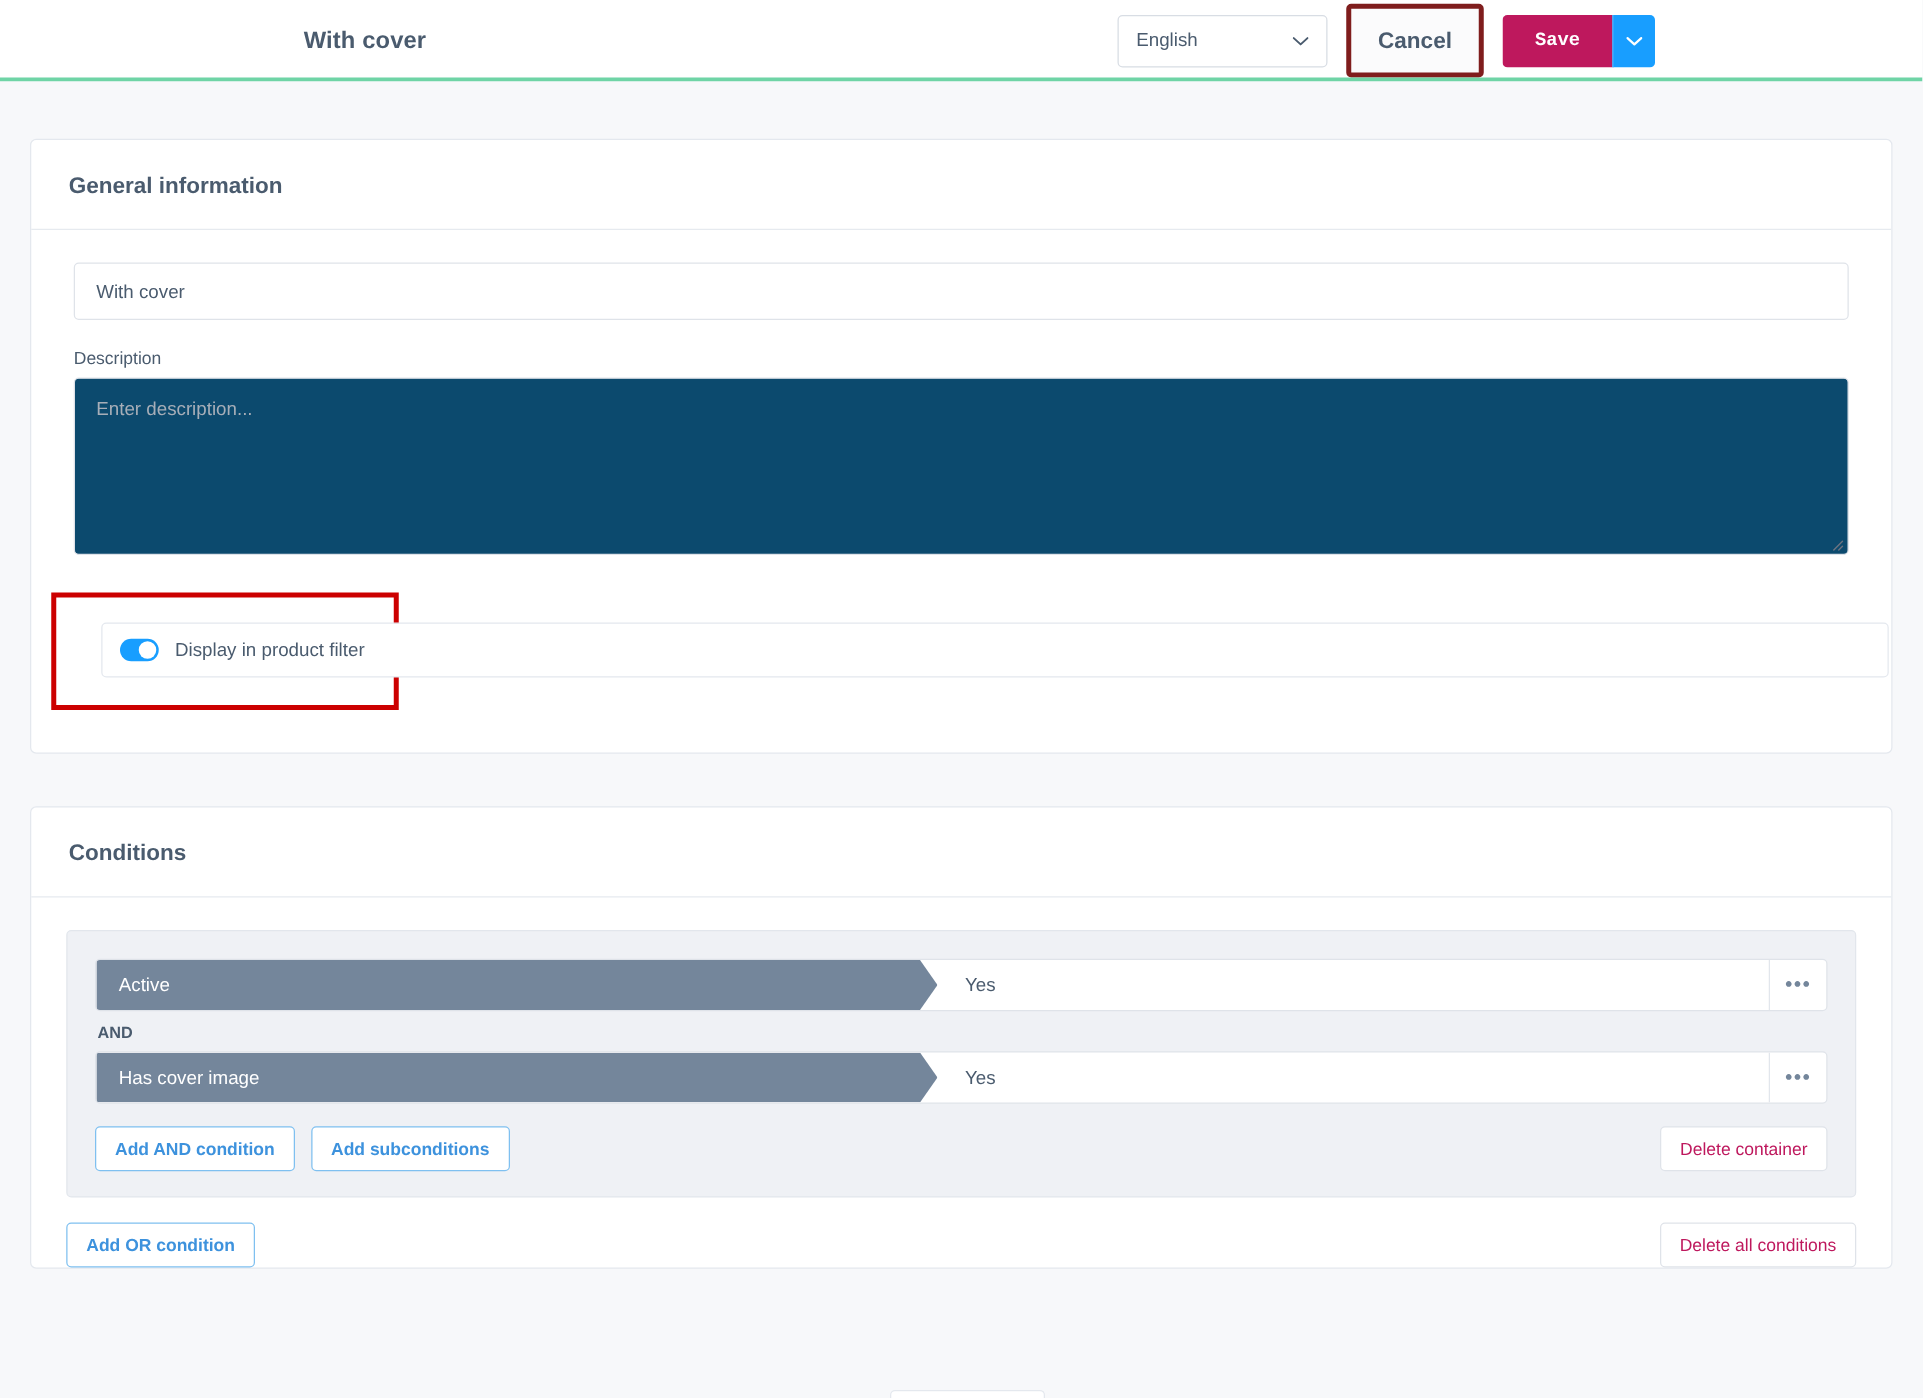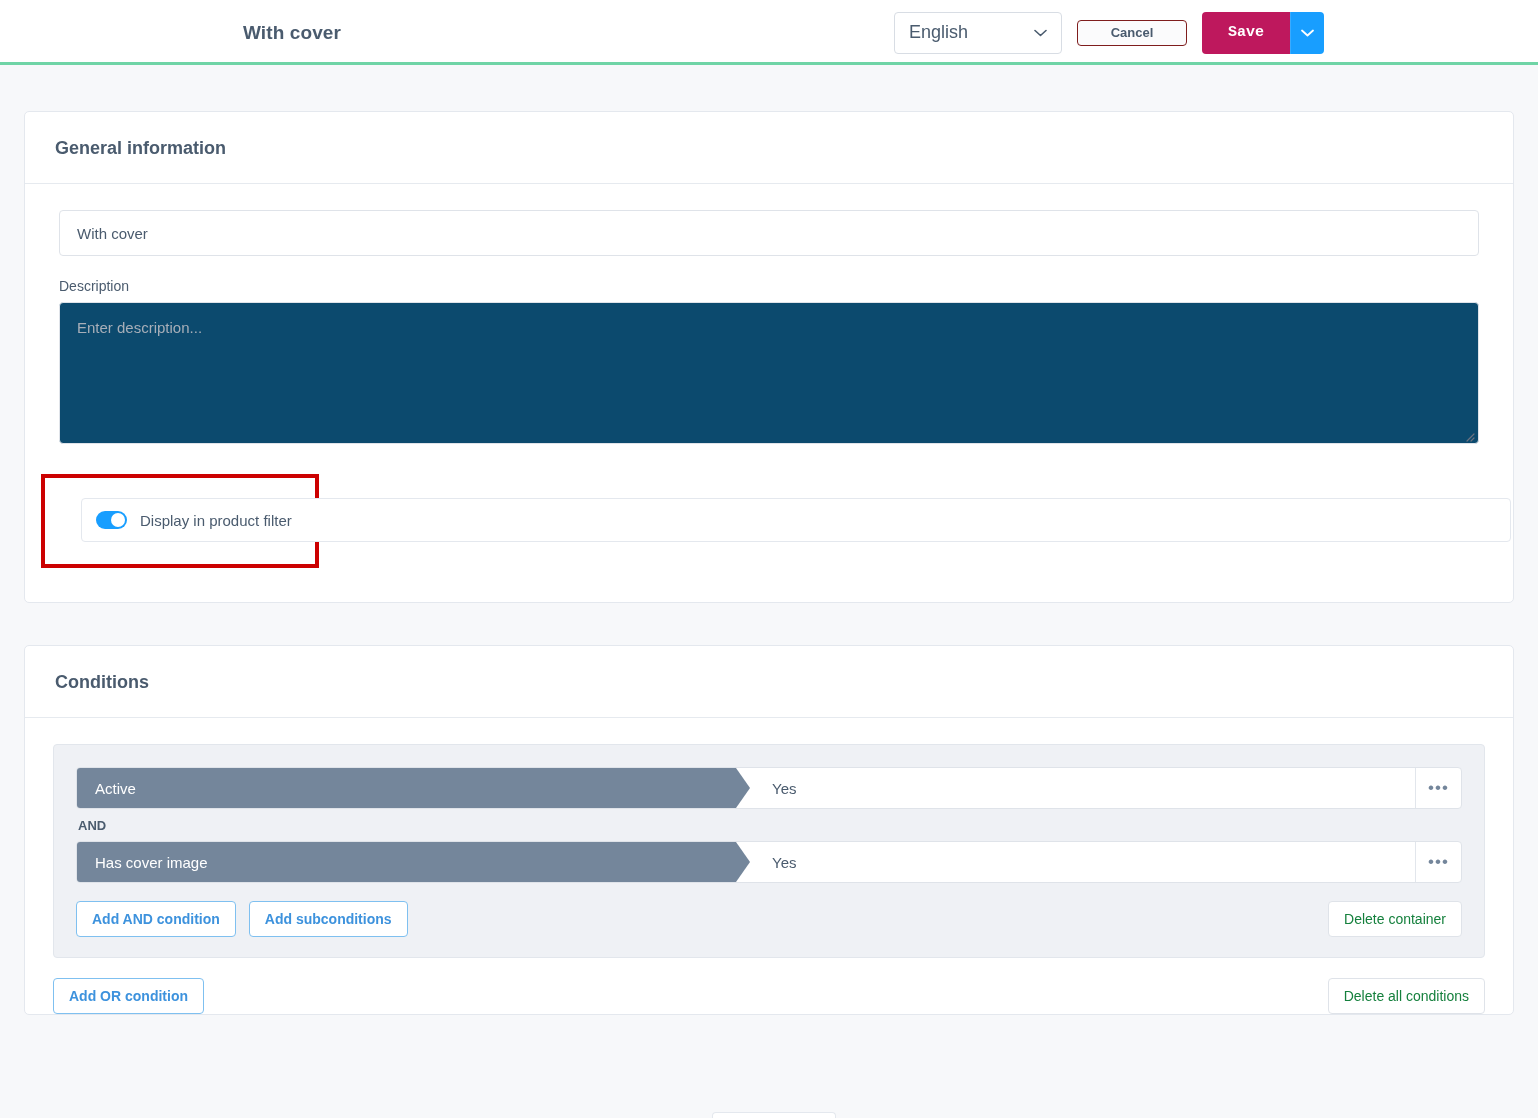--- a/index.html
+++ b/index.html
@@ -44,34 +44,34 @@
 
   .lang-select {
     width: 168px;
     height: 42px;
     border: 1px solid #d8dde4;
     border-radius: 4px;
     background: #ffffff;
     display: flex;
     align-items: center;
     padding: 0 14px;
-    font-size: 18px;
+    font-size: 15px;
     color: #4a5b6e;
     text-align: center;
   }
   .lang-select .caret { margin-left: auto; }
 
   .btn-cancel {
-    height: 26px;
+    height: 59px;
     min-width: 110px;
     padding: 0 18px;
-    border: 1px solid #7f1d1d;
+    border: 4px solid #7f1d1d;
     border-radius: 4px;
     background: #fbfbfc;
-    font-size: 13px;
+    font-size: 18px;
     font-weight: bold;
     color: #4a5b6e;
     display: flex; align-items: center; justify-content: center;
     font-family: "Liberation Sans", sans-serif;
   }
 
   .save-group {
     display: flex;
     height: 42px;
     border-radius: 4px;
@@ -275,21 +275,21 @@
     margin-right: 13px;
     font-family: "Liberation Sans", sans-serif;
     white-space: nowrap;
   }
   .btn-outline-gray {
     height: 36px;
     padding: 0 15px;
     border: 1px solid #dfe3e9;
     border-radius: 4px;
     background: #ffffff;
-    color: #15803d;
+    color: #be185d;
     font-size: 14px;
     display: flex; align-items: center; justify-content: center;
     margin-left: auto;
     font-family: "Liberation Sans", sans-serif;
     white-space: nowrap;
   }
   .bottom-actions {
     display: flex;
     align-items: center;
     padding: 20px 0 0 0;

